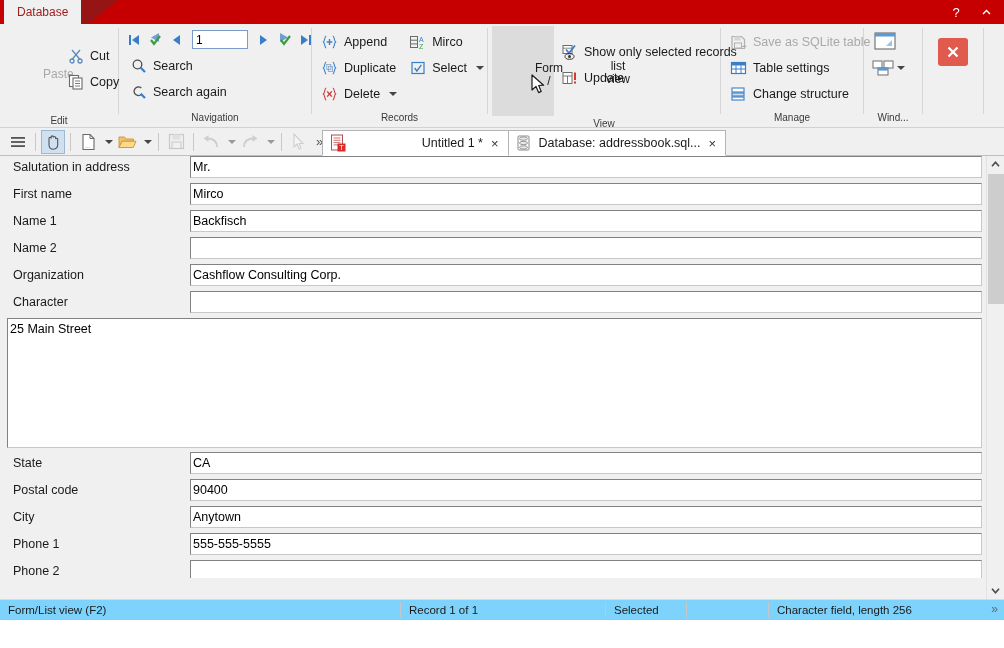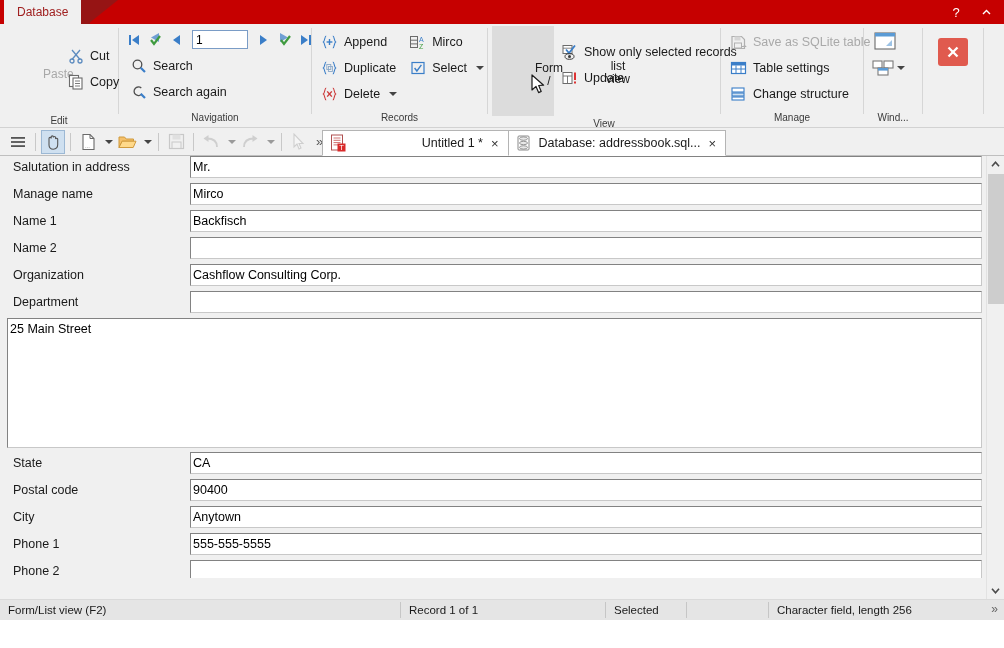--- a/index.html
+++ b/index.html
@@ -245,21 +245,21 @@
     position: absolute; left: 1px; width: 16px;
     top: 18px; height: 130px;
     background: #cdcdcd;
     cursor: default;
   }
 
   
   .statusbar {
     position: relative;
     height: 21px;
-    background: #e5e5e5;
+    background: #7dd3fc;
     border-top: 1px solid #dadada;
     display: flex;
     align-items: center;
     font-size: 11.5px;
     color: #1a1a1a;
   }
   .sb-cell { padding-left: 8px; display: flex; align-items: center; height: 21px; white-space: nowrap; }
   .sb-div { width: 1px; height: 16px; background: #c6c6c6; }
   .sb-more { position: absolute; right: 6px; top: 2px; color: #666; font-size: 12px; cursor: default; }
 
@@ -686,37 +686,37 @@
 </div>
 
 <div class="formwrap">
   <div class="formpane">
 
     <div class="frow">
       <div class="flabel">Salutation in address</div>
       <div class="fval">Mr.</div>
     </div>
     <div class="frow">
-      <div class="flabel">Manage name</div>
+      <div class="flabel">First name</div>
       <div class="fval">Mirco</div>
     </div>
     <div class="frow">
       <div class="flabel">Name 1</div>
       <div class="fval">Backfisch</div>
     </div>
     <div class="frow">
       <div class="flabel">Name 2</div>
       <div class="fval"></div>
     </div>
     <div class="frow">
       <div class="flabel">Organization</div>
       <div class="fval">Cashflow Consulting Corp.</div>
     </div>
     <div class="frow">
-      <div class="flabel">Department</div>
+      <div class="flabel">Character</div>
       <div class="fval"></div>
     </div>
     <div class="frow multiline">
       <div class="fval">25 Main Street</div>
     </div>
     <div class="frow">
       <div class="flabel">State</div>
       <div class="fval">CA</div>
     </div>
     <div class="frow">

